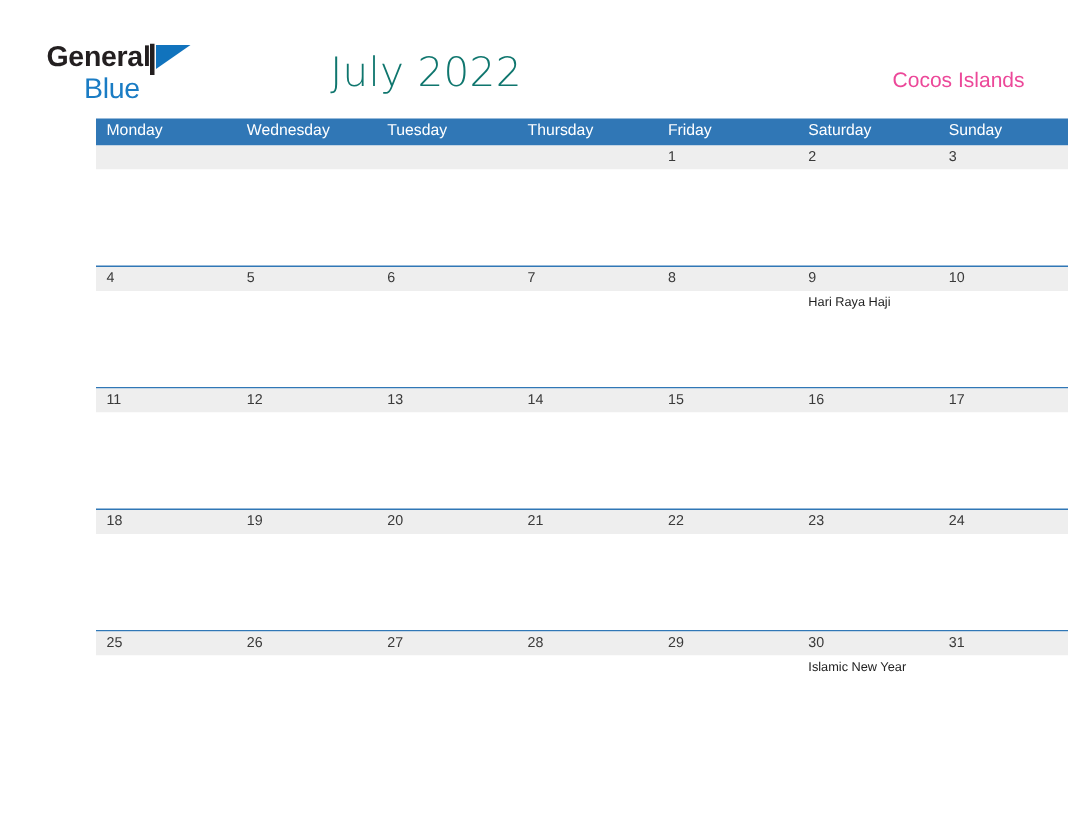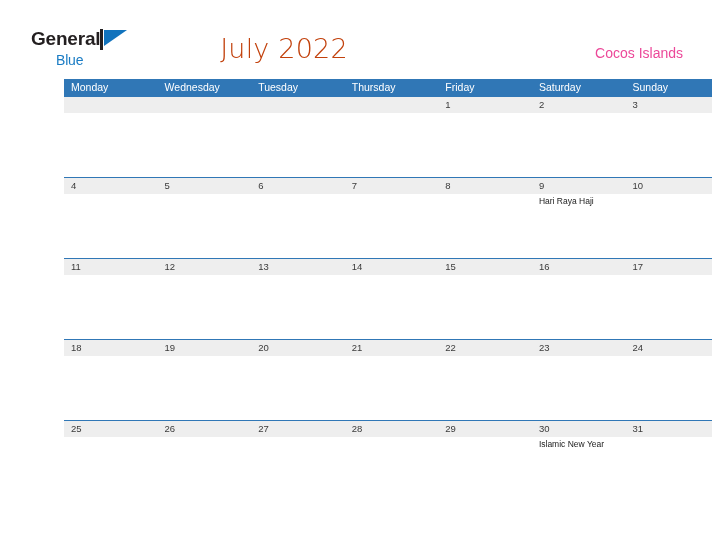--- a/index.html
+++ b/index.html
@@ -53,37 +53,37 @@
     width: 30px;
     height: 21px;
     margin-left: 0px;
   }
   .logo-flag svg { display: block; }
   .logo-blue {
     position: absolute;
     left: 25px;
     top: 21px;
     font-family: "Liberation Sans", sans-serif;
-    font-size: 14px;
+    font-size: 19px;
     color: #1a7cc4;
     letter-spacing: -0.2px;
     line-height: 20px;
   }
 
   
   .cal-title {
     position: absolute;
     left: 0;
     top: 33px;
     width: 568px;
     text-align: center;
     font-family: "DejaVu Sans", sans-serif;
     font-weight: 300;
     font-size: 27px;
-    color: #c2410c;
+    color: #0f766e;
     letter-spacing: 0.2px;
   }
 
   
   .cal-region {
     position: absolute;
     right: 29px;
     top: 45px;
     font-size: 14px;
     color: #ec4899;

